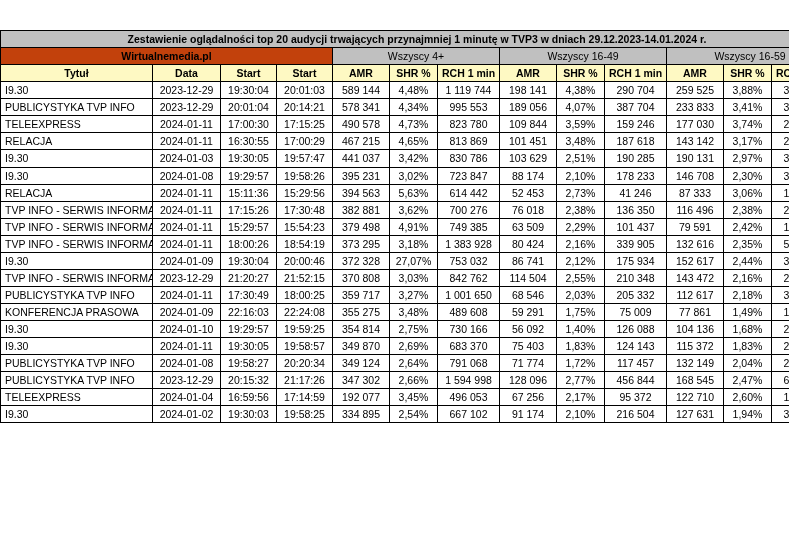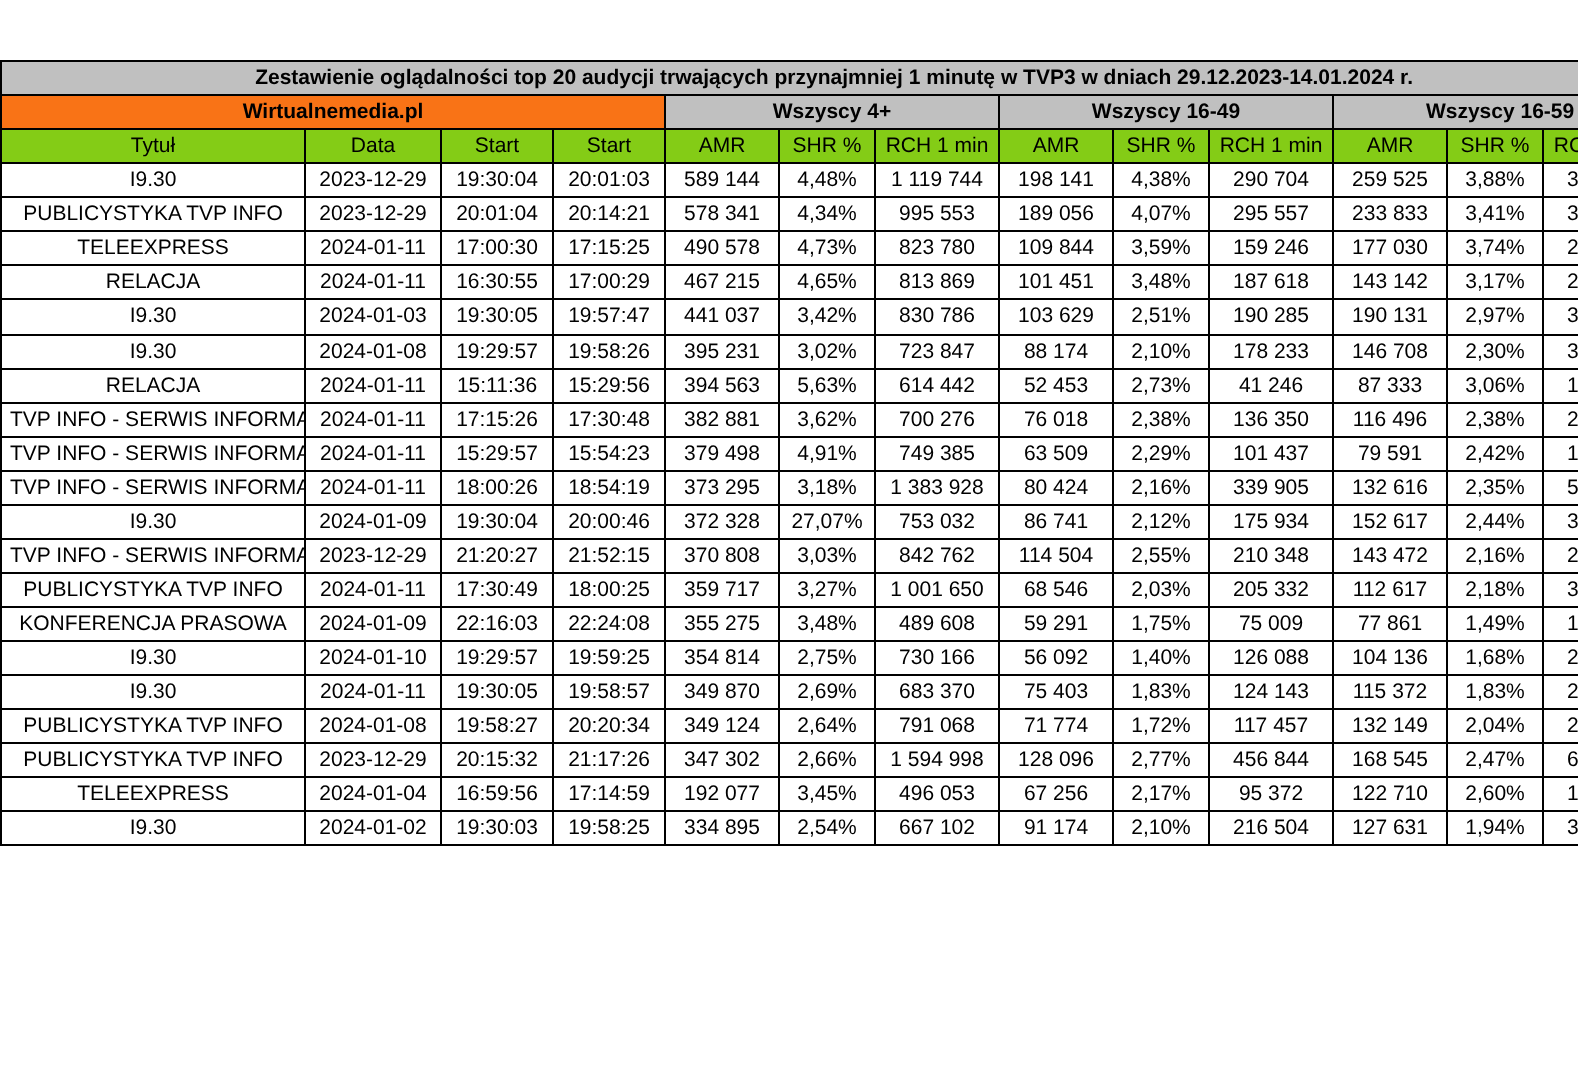--- a/index.html
+++ b/index.html
@@ -38,42 +38,42 @@
   }
   .title-cell {
     background: #c0c0c0;
     font-weight: bold;
     text-align: center;
     font-size: 11.5px;
     padding: 4px 2px;
   }
   .grouphdr {
     background: #c0c0c0;
+    font-weight: normal;
+    text-align: center;
+    font-size: 11px;
+    padding: 3px 2px;
+  }
+  .src-cell {
+    background: #c2410c;
     font-weight: bold;
     text-align: center;
     font-size: 11px;
     padding: 3px 2px;
   }
-  .src-cell {
-    background: #f97316;
+  .colhdr {
+    background: #fef9c3;
     font-weight: bold;
-    text-align: center;
-    font-size: 11px;
-    padding: 3px 2px;
-  }
-  .colhdr {
-    background: #84cc16;
-    font-weight: normal;
     text-align: center;
     font-size: 10.5px;
     padding: 3px 2px;
     white-space: normal;
   }
   .title-col {
-    text-align: center;
+    text-align: left;
     white-space: normal;
     font-size: 10.5px;
   }
   .num {
     text-align: center;
   }
   .w-title { width: 152px; }
   .w-date  { width: 68px; }
   .w-start { width: 56px; }
   .w-end   { width: 56px; }
@@ -146,21 +146,21 @@
         <tr>
           <td class="title-col">PUBLICYSTYKA TVP INFO</td>
           <td class="num">2023-12-29</td>
           <td class="num">20:01:04</td>
           <td class="num">20:14:21</td>
           <td class="num">578 341</td>
           <td class="num">4,34%</td>
           <td class="num">995 553</td>
           <td class="num">189 056</td>
           <td class="num">4,07%</td>
-          <td class="num">295 557</td>
+          <td class="num">387 704</td>
           <td class="num">233 833</td>
           <td class="num">3,41%</td>
           <td class="num">383 045</td>
         </tr>
         <tr>
           <td class="title-col">TELEEXPRESS</td>
           <td class="num">2024-01-11</td>
           <td class="num">17:00:30</td>
           <td class="num">17:15:25</td>
           <td class="num">490 578</td>

